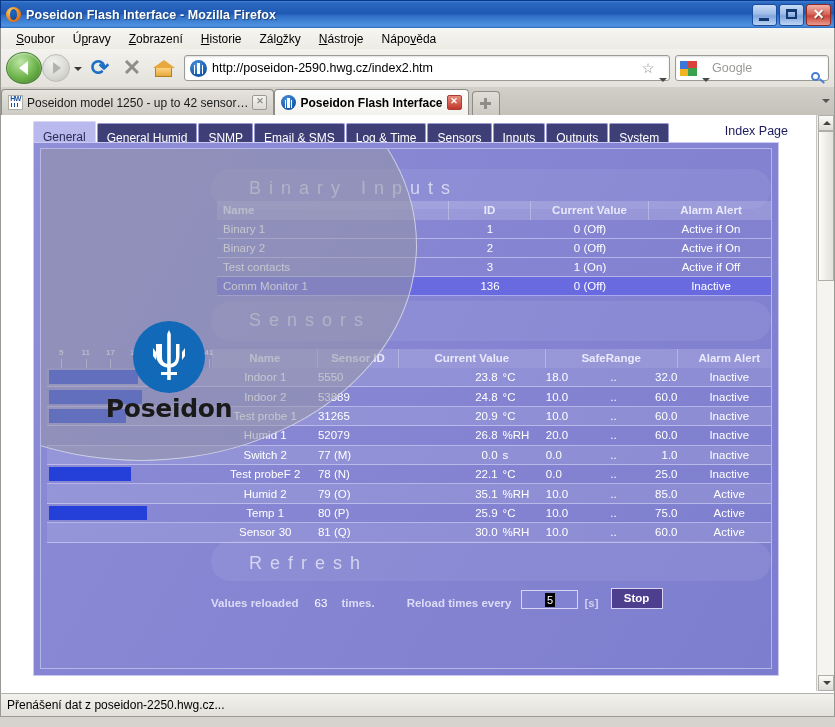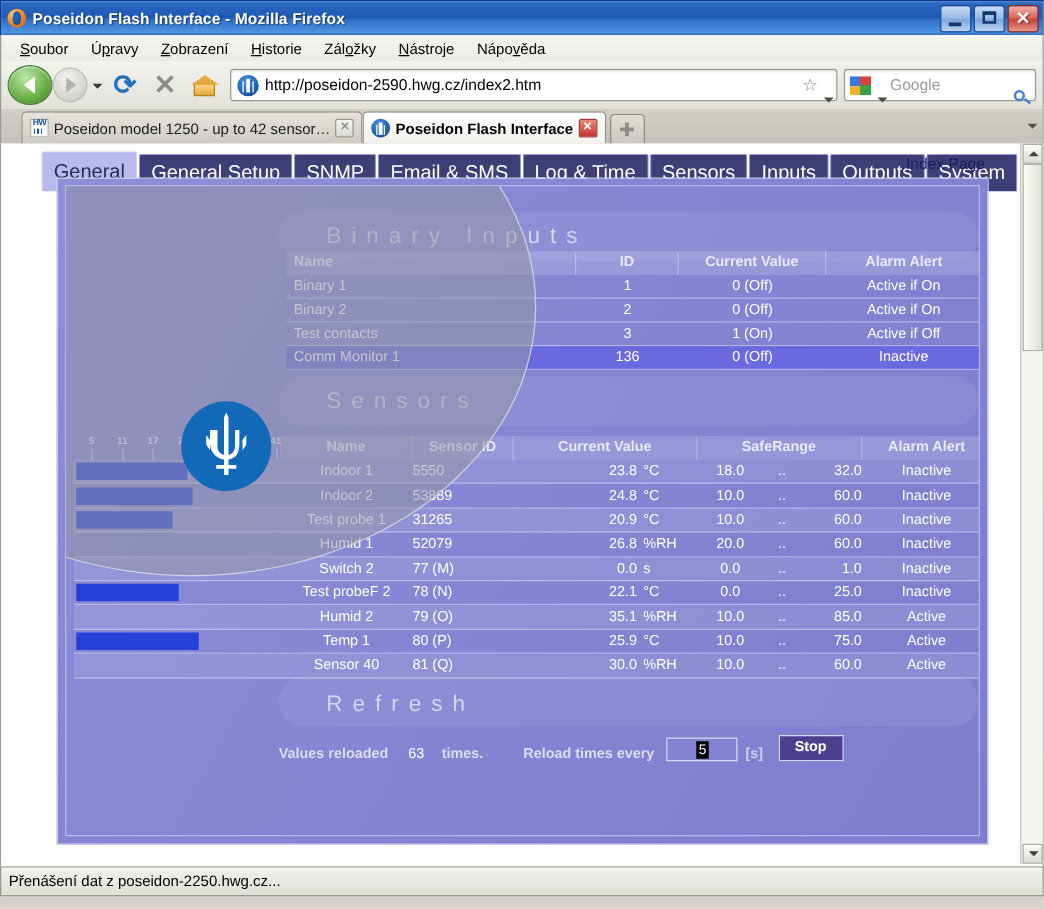--- a/index.html
+++ b/index.html
@@ -123,21 +123,21 @@
   .gicon .y{left:0;top:8px;width:8px;height:7px;background:#f0b323;}
   .searchtext{flex:1;font-size:12.5px;color:#9a9a95;white-space:nowrap;overflow:hidden;}
   .mag{width:20px;flex:none;position:relative;}
   .mag:before{content:"";position:absolute;left:3px;top:4px;width:9px;height:9px;border:2px solid #4a7fd0;border-radius:50%;box-sizing:border-box;}
   .mag:after{content:"";position:absolute;left:11px;top:12px;width:6px;height:2px;background:#4a7fd0;transform:rotate(40deg);}
 
   
   .tabstrip{
     height:28px;background:linear-gradient(to bottom,#d2d0c8,#c3c1b9);
     border-left:1px solid #9a9a94;border-right:1px solid #9a9a94;
-    display:flex;align-items:flex-end;padding-left:16px;position:relative;
+    display:flex;align-items:flex-end;padding-left:0;position:relative;
   }
   .btab{
     height:25px;display:flex;align-items:center;gap:4px;padding:0 6px;
     border:1px solid #8e8c86;border-bottom:none;border-radius:4px 4px 0 0;
     background:linear-gradient(to bottom,#e6e4dd,#cdcbc3);
     font-size:12px;color:#1a1a1a;white-space:nowrap;max-width:265px;
   }
   .btab.active{
     background:linear-gradient(to bottom,#ffffff,#f2f1ec);
     font-weight:bold;color:#000;border-color:#8e8c86;
@@ -201,32 +201,32 @@
 
   
   .flash{
     position:absolute;left:0;top:0;right:0;bottom:0;
     background:#ffffff;
   }
   .apptabs{
     position:absolute;left:32px;top:6px;display:flex;align-items:flex-end;
   }
   .atab{
-    height:21px;line-height:21px;padding:4px 9px;font-size:16px;color:#fff;
+    height:21px;line-height:21px;padding:4px 9px;font-size:12px;color:#fff;
     background:#3f3f78;border:1px solid #9a9ad0;border-bottom:none;
     border-radius:2px 2px 0 0;margin-right:1px;white-space:nowrap;
   }
   .atab.active{
     background:#b9b9ee;color:#2a2a55;border-color:#d6d6f6;height:23px;line-height:23px;
   }
   .indexpage{
     position:absolute;right:28px;top:9px;font-size:12.5px;color:#1b1b5e;font-weight:normal;
   }
   .panel{
-    position:absolute;left:44px;top:27px;width:746px;height:534px;
+    position:absolute;left:32px;top:27px;width:746px;height:534px;
     background:linear-gradient(135deg,#8f8fd8 0%,#8585d4 40%,#7d7dd0 100%);
     border:1px solid #c9c9f2;
     box-sizing:border-box;overflow:hidden;
   }
   .panel .inner{
     position:absolute;left:6px;top:5px;right:6px;bottom:6px;
     border:1px solid #b6b6e8;
     background:linear-gradient(120deg,#8b8bd6 0%,#8484d2 55%,#7e7ecf 100%);
     overflow:hidden;
   }
@@ -280,21 +280,21 @@
   #binary .c3{width:118px;text-align:center;}
   #binary .c4{width:124px;text-align:center;}
 
   
   #sensors{left:6px;top:200px;width:734px;}
   #sensors .cg{width:176px;position:relative;}
   #sensors .cn{width:112px;text-align:center;}
   #sensors .cs{width:86px;text-align:left;}
   #sensors .cv{width:110px;text-align:right;padding-right:5px;}
   #sensors .cu{width:46px;text-align:left;}
-  #sensors .cr1{width:56px;text-align:center;}
+  #sensors .cr1{width:56px;text-align:left;}
   #sensors .cdots{width:32px;text-align:center;}
   #sensors .cr2{width:52px;text-align:right;}
   #sensors .ca{width:110px;text-align:center;}
   #sensors .hdr .h-graph{width:176px;background:none;border-right:1px solid rgba(255,255,255,.28);}
   #sensors .hdr .h-name{width:112px;}
   #sensors .hdr .h-sid{width:86px;}
   #sensors .hdr .h-val{width:156px;}
   #sensors .hdr .h-safe{width:140px;}
   #sensors .hdr .h-alarm{width:110px;}
   #sensors .row{height:19.4px;}
@@ -410,21 +410,21 @@
     <div class="newtab"></div>
     <div class="tabscroll"></div>
   </div>
 
   <div class="content">
     <div class="page">
       <div class="flash">
 
         <div class="apptabs">
           <div class="atab active">General</div>
-          <div class="atab">General Setup</div>
+          <div class="atab">General Humid</div>
           <div class="atab">SNMP</div>
           <div class="atab">Email &amp; SMS</div>
           <div class="atab">Log &amp; Time</div>
           <div class="atab">Sensors</div>
           <div class="atab">Inputs</div>
           <div class="atab">Outputs</div>
           <div class="atab">System</div>
         </div>
         <div class="indexpage">Index Page</div>
 
@@ -590,21 +590,21 @@
                     <div class="c cs">80 (P)</div>
                     <div class="c cv">25.9</div>
                     <div class="c cu">°C</div>
                     <div class="c cr1">10.0</div>
                     <div class="c cdots">..</div>
                     <div class="c cr2">75.0</div>
                     <div class="c ca">Active</div>
                   </div>
                   <div class="row rowbg">
                     <div class="c cg"></div>
-                    <div class="c cn">Sensor 40</div>
+                    <div class="c cn">Sensor 30</div>
                     <div class="c cs">81 (Q)</div>
                     <div class="c cv">30.0</div>
                     <div class="c cu">%RH</div>
                     <div class="c cr1">10.0</div>
                     <div class="c cdots">..</div>
                     <div class="c cr2">60.0</div>
                     <div class="c ca">Active</div>
                   </div>
                 </div>
             </div>
@@ -629,20 +629,21 @@
                 <svg width="48" height="54" viewBox="0 0 48 54" aria-hidden="true">
                   <path fill="#ffffff" d="M22.2 4 L24 0 L25.8 4 L25.8 14 L22.2 14 Z
                                           M22.2 14 L25.8 14 L25.8 50 L22.2 50 Z
                                           M13.5 14 L17 14 L17 27 C17 31 19 33 22.2 34 L22.2 37.5 C15 36.5 11 31 11 24 L11 14 Z
                                           M31 14 L34.5 14 L34.5 24 C34.5 31 33 36.5 25.8 37.5 L25.8 34 C29 33 31 31 31 27 Z
                                           M8 18 L11 22 L11 30 L8 26 Z
                                           M40 18 L40 26 L37 30 L37 22 Z"></path>
                   <rect x="16" y="42" width="16" height="3" fill="#ffffff"></rect>
                 </svg>
               </div>
+              <div class="word">Poseidon</div>
             </div>
 
           </div>
         </div>
       </div>
     </div>
 
     <div class="vscroll">
       <div class="sbtn up"></div>
       <div class="sthumb"></div>

